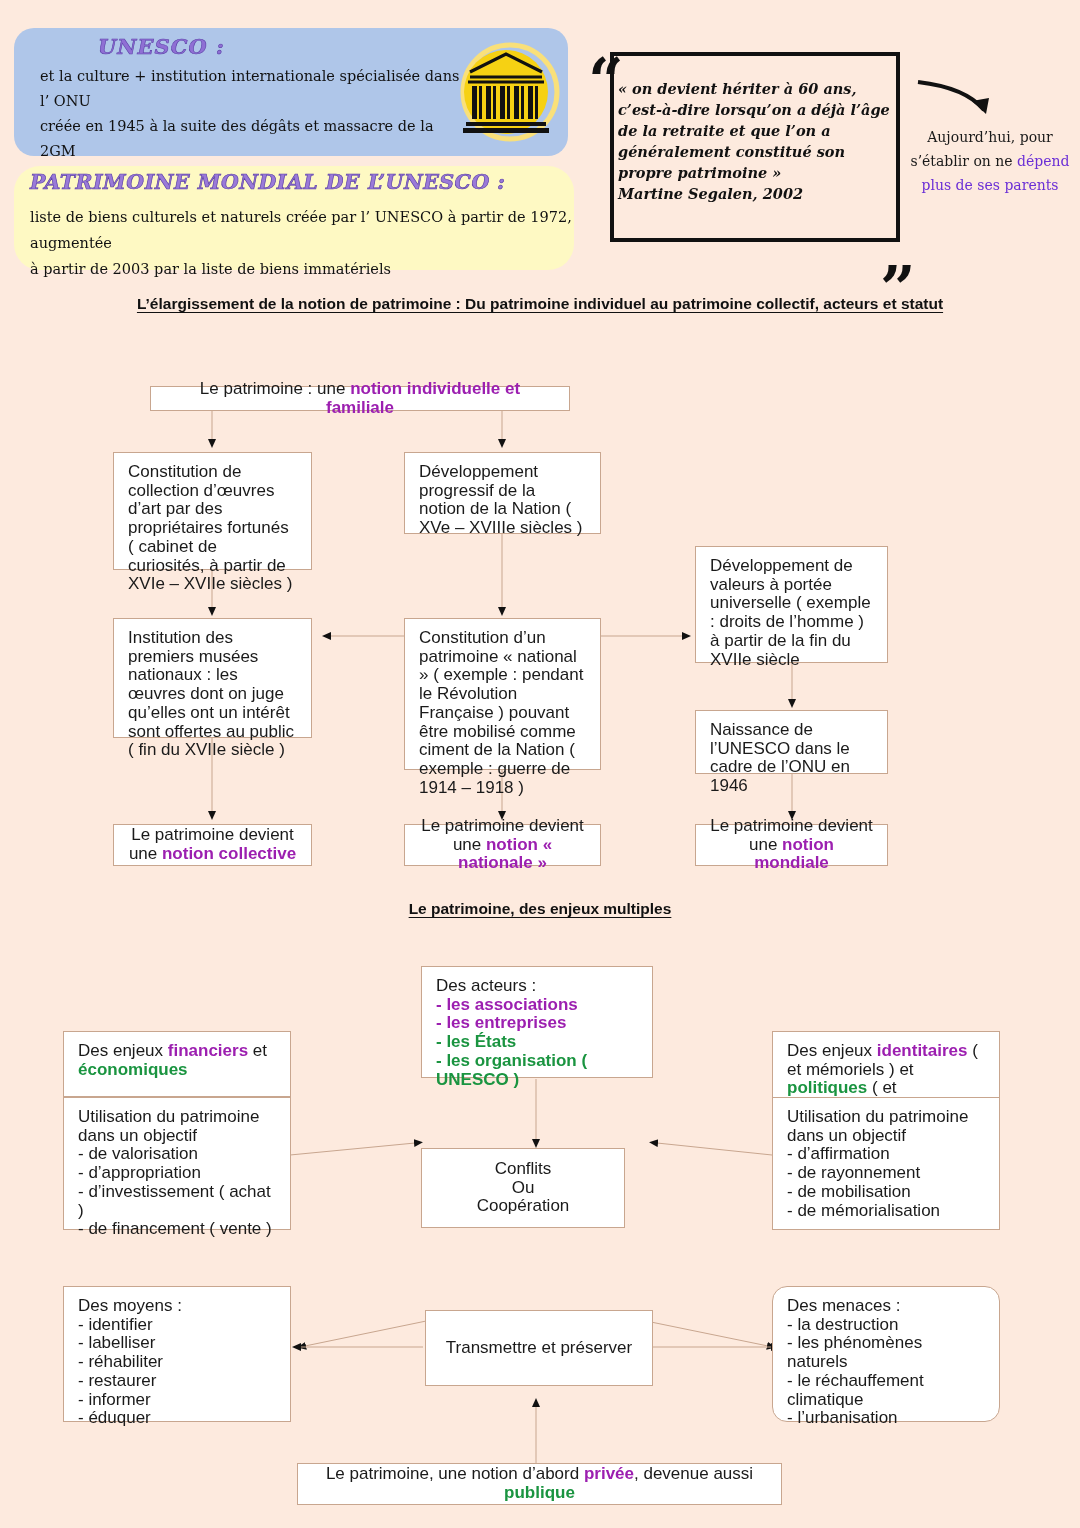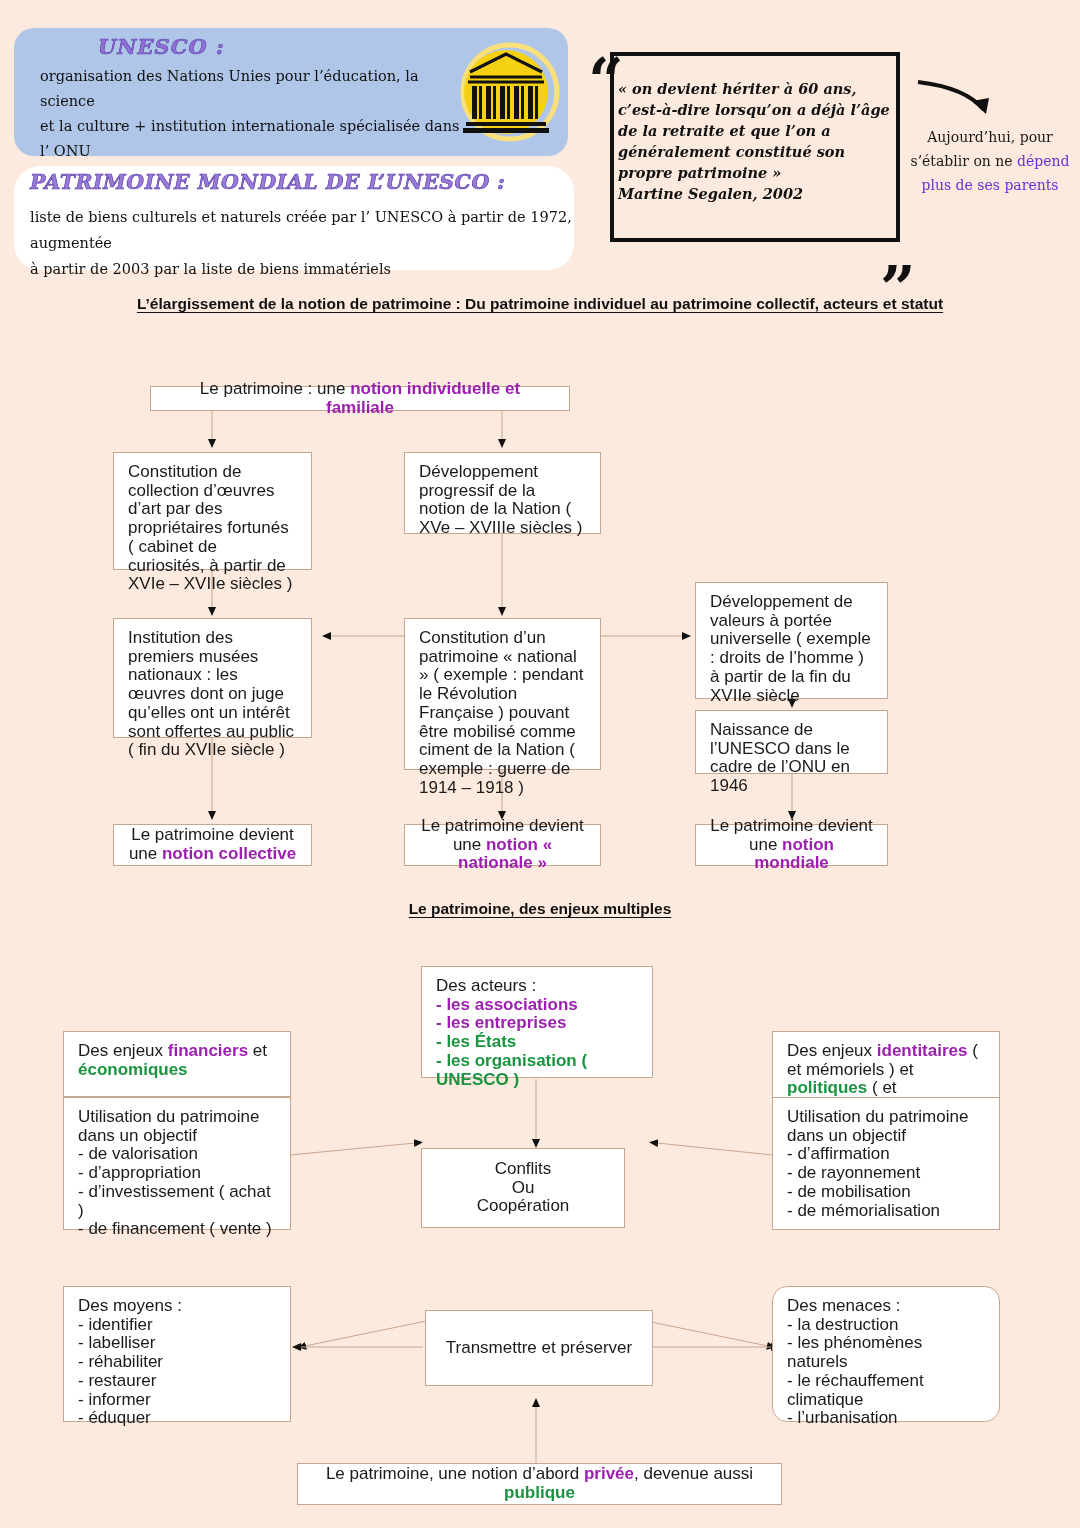--- a/index.html
+++ b/index.html
@@ -27,21 +27,21 @@
     position:absolute;left:26px;top:36px;width:430px;
     font-family:"DejaVu Serif", serif;
     font-size:14.5px;line-height:25px;color:#111;
   }
   #unesco-logo{
     left:452px;top:36px;width:112px;height:112px;
   }
 
   #patrimoine-card{
     left:14px;top:166px;width:560px;height:104px;
-    background:#ffffff;border-radius:26px;
+    background:#fef9c3;border-radius:26px;
   }
   #patrimoine-card .ttl{
     position:absolute;left:16px;top:4px;
     font-family:"DejaVu Serif", serif;
     font-weight:bold;font-style:italic;font-size:20.5px;
     color:#9a7ad8;letter-spacing:0.5px;
     -webkit-text-stroke:0.7px #5b3fa8;
   }
   #patrimoine-card .body{
     position:absolute;left:16px;top:38px;width:545px;
@@ -94,21 +94,20 @@
 
   
   svg.lines{position:absolute;left:0;top:0;width:1080px;height:1528px;pointer-events:none;}
 </style>
 </head>
 <body>
 
 <div class="abs" id="unesco-card">
   <div class="ttl">UNESCO :</div>
   <div class="body">
-    <div>organisation des Nations Unies pour l’éducation, la science</div>
     <div>et la culture + institution internationale spécialisée dans l’ ONU</div>
     <div>créée en 1945 à la suite des dégâts et massacre de la  2GM</div>
   </div>
 </div>
 
 <div class="abs" id="unesco-logo">
   <svg viewBox="0 0 112 112" width="112" height="112">
     <circle cx="58" cy="56" r="47" fill="none" stroke="#f9e07a" stroke-width="5"></circle>
     <circle cx="54" cy="56" r="42" fill="#f6d113"></circle>
     <g fill="none" stroke="#111" stroke-width="3.2">
@@ -195,21 +194,21 @@
 </div>
 
 <div class="abs fbox" style="left:113px;top:452px;width:199px;height:118px;">Constitution de collection d’œuvres d’art par des propriétaires fortunés ( cabinet de curiosités, à partir de XVIe – XVIIe siècles )</div>
 
 <div class="abs fbox" style="left:404px;top:452px;width:197px;height:82px;">Développement progressif de la notion de la Nation ( XVe – XVIIIe siècles )</div>
 
 <div class="abs fbox" style="left:113px;top:618px;width:199px;height:120px;">Institution des premiers musées nationaux : les œuvres dont on juge qu’elles ont un intérêt sont offertes au public ( fin du XVIIe siècle )</div>
 
 <div class="abs fbox" style="left:404px;top:618px;width:197px;height:152px;">Constitution d’un patrimoine « national » ( exemple : pendant le Révolution Française ) pouvant être mobilisé comme ciment de la Nation ( exemple : guerre de 1914 – 1918 )</div>
 
-<div class="abs fbox" style="left:695px;top:546px;width:193px;height:117px;margin-top:36px;">Développement de valeurs à portée universelle ( exemple : droits de l’homme ) à partir de la fin du XVIIe siècle</div>
+<div class="abs fbox" style="left:695px;top:546px;width:193px;height:117px;">Développement de valeurs à portée universelle ( exemple : droits de l’homme ) à partir de la fin du XVIIe siècle</div>
 
 <div class="abs fbox" style="left:695px;top:710px;width:193px;height:64px;">Naissance de l’UNESCO dans le cadre de l’ONU en 1946</div>
 
 <div class="abs fbox center" style="left:113px;top:824px;width:199px;height:42px;justify-content:center;">
   <span style="text-align:center;"><span>Le patrimoine devient une </span><span class="hl-p">notion collective</span></span>
 </div>
 
 <div class="abs fbox center" style="left:404px;top:824px;width:197px;height:42px;">
   <span style="text-align:center;"><span>Le patrimoine devient une </span><span class="hl-p">notion « nationale »</span></span>
 </div>

